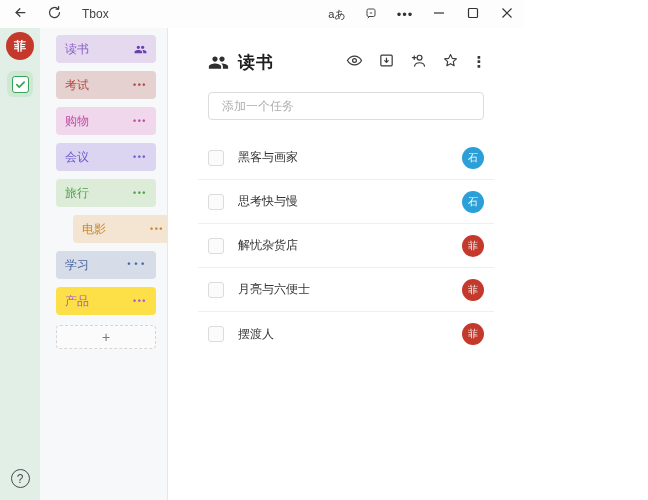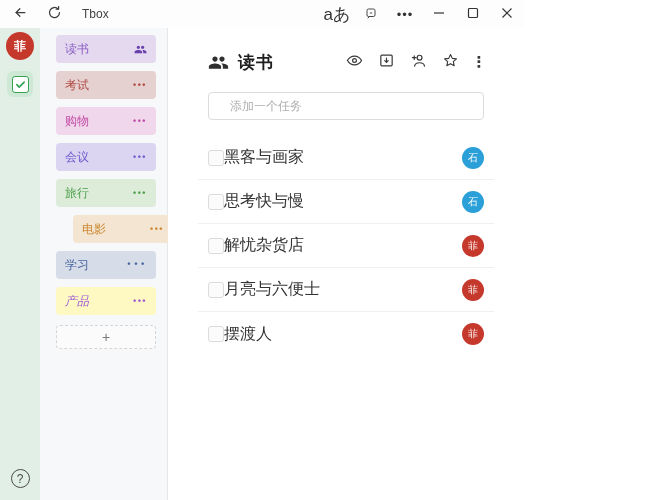--- a/index.html
+++ b/index.html
@@ -8,21 +8,21 @@
   .window { width:524px; height:500px; display:flex; flex-direction:column; background:#fff; }
 
   
   .titlebar { height:28px; flex:none; display:flex; align-items:center; background:#fdfdfd; }
   .tb-left { display:flex; align-items:center; padding-left:8px; gap:10px; }
   .tb-icon-btn { width:24px; height:24px; display:flex; align-items:center; justify-content:center; color:#3c3c3c; cursor:default; }
   .tb-icon-btn svg { width:15px; height:15px; }
   .tb-title { font-size:12px; color:#444; margin-left:6px; }
   .tb-right { margin-left:auto; display:flex; align-items:stretch; height:28px; }
   .tb-win-btn { width:34px; display:flex; align-items:center; justify-content:center; color:#333; font-size:12px; }
-  .tb-lang { font-size:17px; color:#333; }
+  .tb-lang { font-size:11px; color:#333; }
   .tb-win-btn svg { width:12px; height:12px; }
 
   
   .app-body { flex:1; display:flex; min-height:0; }
 
   
   .rail { width:40px; flex:none; background:#e2efe6; display:flex; flex-direction:column; align-items:center; padding-top:4px; }
   .rail-avatar { width:28px; height:28px; border-radius:50%; color:#fff; font-size:12px; font-weight:bold; display:flex; align-items:center; justify-content:center; }
   .rail-check { width:26px; height:26px; margin-top:11px; border-radius:6px; background:#cfe8d6; display:flex; align-items:center; justify-content:center; }
   .rail-check-inner { width:17px; height:17px; background:#fff; border:1.6px solid #34a353; border-radius:3px; display:flex; align-items:center; justify-content:center; }
@@ -42,28 +42,28 @@
   .main { flex:1; background:#fff; padding:20px 40px 0 40px; overflow:hidden; display:flex; flex-direction:column; }
   .main-header { display:flex; align-items:center; height:28px; margin-bottom:16px; flex:none; }
   .main-title-icon { width:21px; height:21px; color:#2f2f2f; margin-right:9px; display:flex; }
   .main-title-icon svg { width:100%; height:100%; }
   .main-title { font-size:17px; font-weight:bold; color:#1f1f1f; letter-spacing:1px; }
   .main-actions { margin-left:auto; display:flex; align-items:center; gap:15px; color:#3a3a3a; }
   .action-icon { width:17px; height:17px; display:flex; align-items:center; justify-content:center; }
   .action-icon svg { width:17px; height:17px; }
   .action-icon.kebab { font-size:15px; font-weight:bold; width:10px; }
 
-  .add-input { width:100%; height:28px; flex:none; border:1px solid #dcdcdc; border-radius:4px; padding:0 21px; font-size:12px; color:#333; outline:none; background:#fff; }
+  .add-input { width:100%; height:28px; flex:none; border:1px solid #dcdcdc; border-radius:4px; padding:0 13px; font-size:12px; color:#333; outline:none; background:#fff; }
   .add-input::placeholder { color:#aeaeae; }
 
   .task-list { margin:16px -10px 0 -10px; }
   .task-row { height:44px; display:flex; align-items:center; padding:0 10px; }
   .task-row:not(:last-child) { border-bottom:1px solid #efefef; }
   .task-check { width:16px; height:16px; border:1px solid #dcdcdc; border-radius:3px; background:#fbfbfb; flex:none; }
-  .task-title { margin-left:0; font-size:16px; color:#333;text-align:right; }
+  .task-title { margin-left:14px; font-size:12px; color:#333;text-align:right; }
   .task-avatar { margin-left:auto; width:22px; height:22px; border-radius:50%; color:#fff; font-size:10px; display:flex; align-items:center; justify-content:center; }
 </style>
 </head>
 <body>
 
 <div class="window">
 
   <div class="titlebar">
     <div class="tb-left">
       <div class="tb-icon-btn">
@@ -175,21 +175,21 @@
   <div class="side-item" style="background: rgb(243, 229, 209); color: rgb(204, 136, 50); margin-left: 33px;">
     <span class="side-label">电影</span>
     <span class="side-meta dots" style="color: rgb(204, 136, 50);">•••</span>
   </div>
 
   <div class="side-item" style="background: rgb(215, 221, 232); color: rgb(71, 101, 159); font-family: Liberation Mono, monospace;">
     <span class="side-label">学习</span>
     <span class="side-meta dots" style="color: rgb(71, 101, 159);">•••</span>
   </div>
 
-  <div class="side-item" style="background: #fef9c3; color: rgb(160, 90, 213); font-style: italic;">
+  <div class="side-item" style="background: #fde047; color: rgb(160, 90, 213);">
     <span class="side-label">产品</span>
     <span class="side-meta dots" style="color: rgb(160, 90, 213);">•••</span>
   </div>
 </div>
       <div class="side-add">
         <span>+</span>
       </div>
     </div>
 
     <div class="main">

